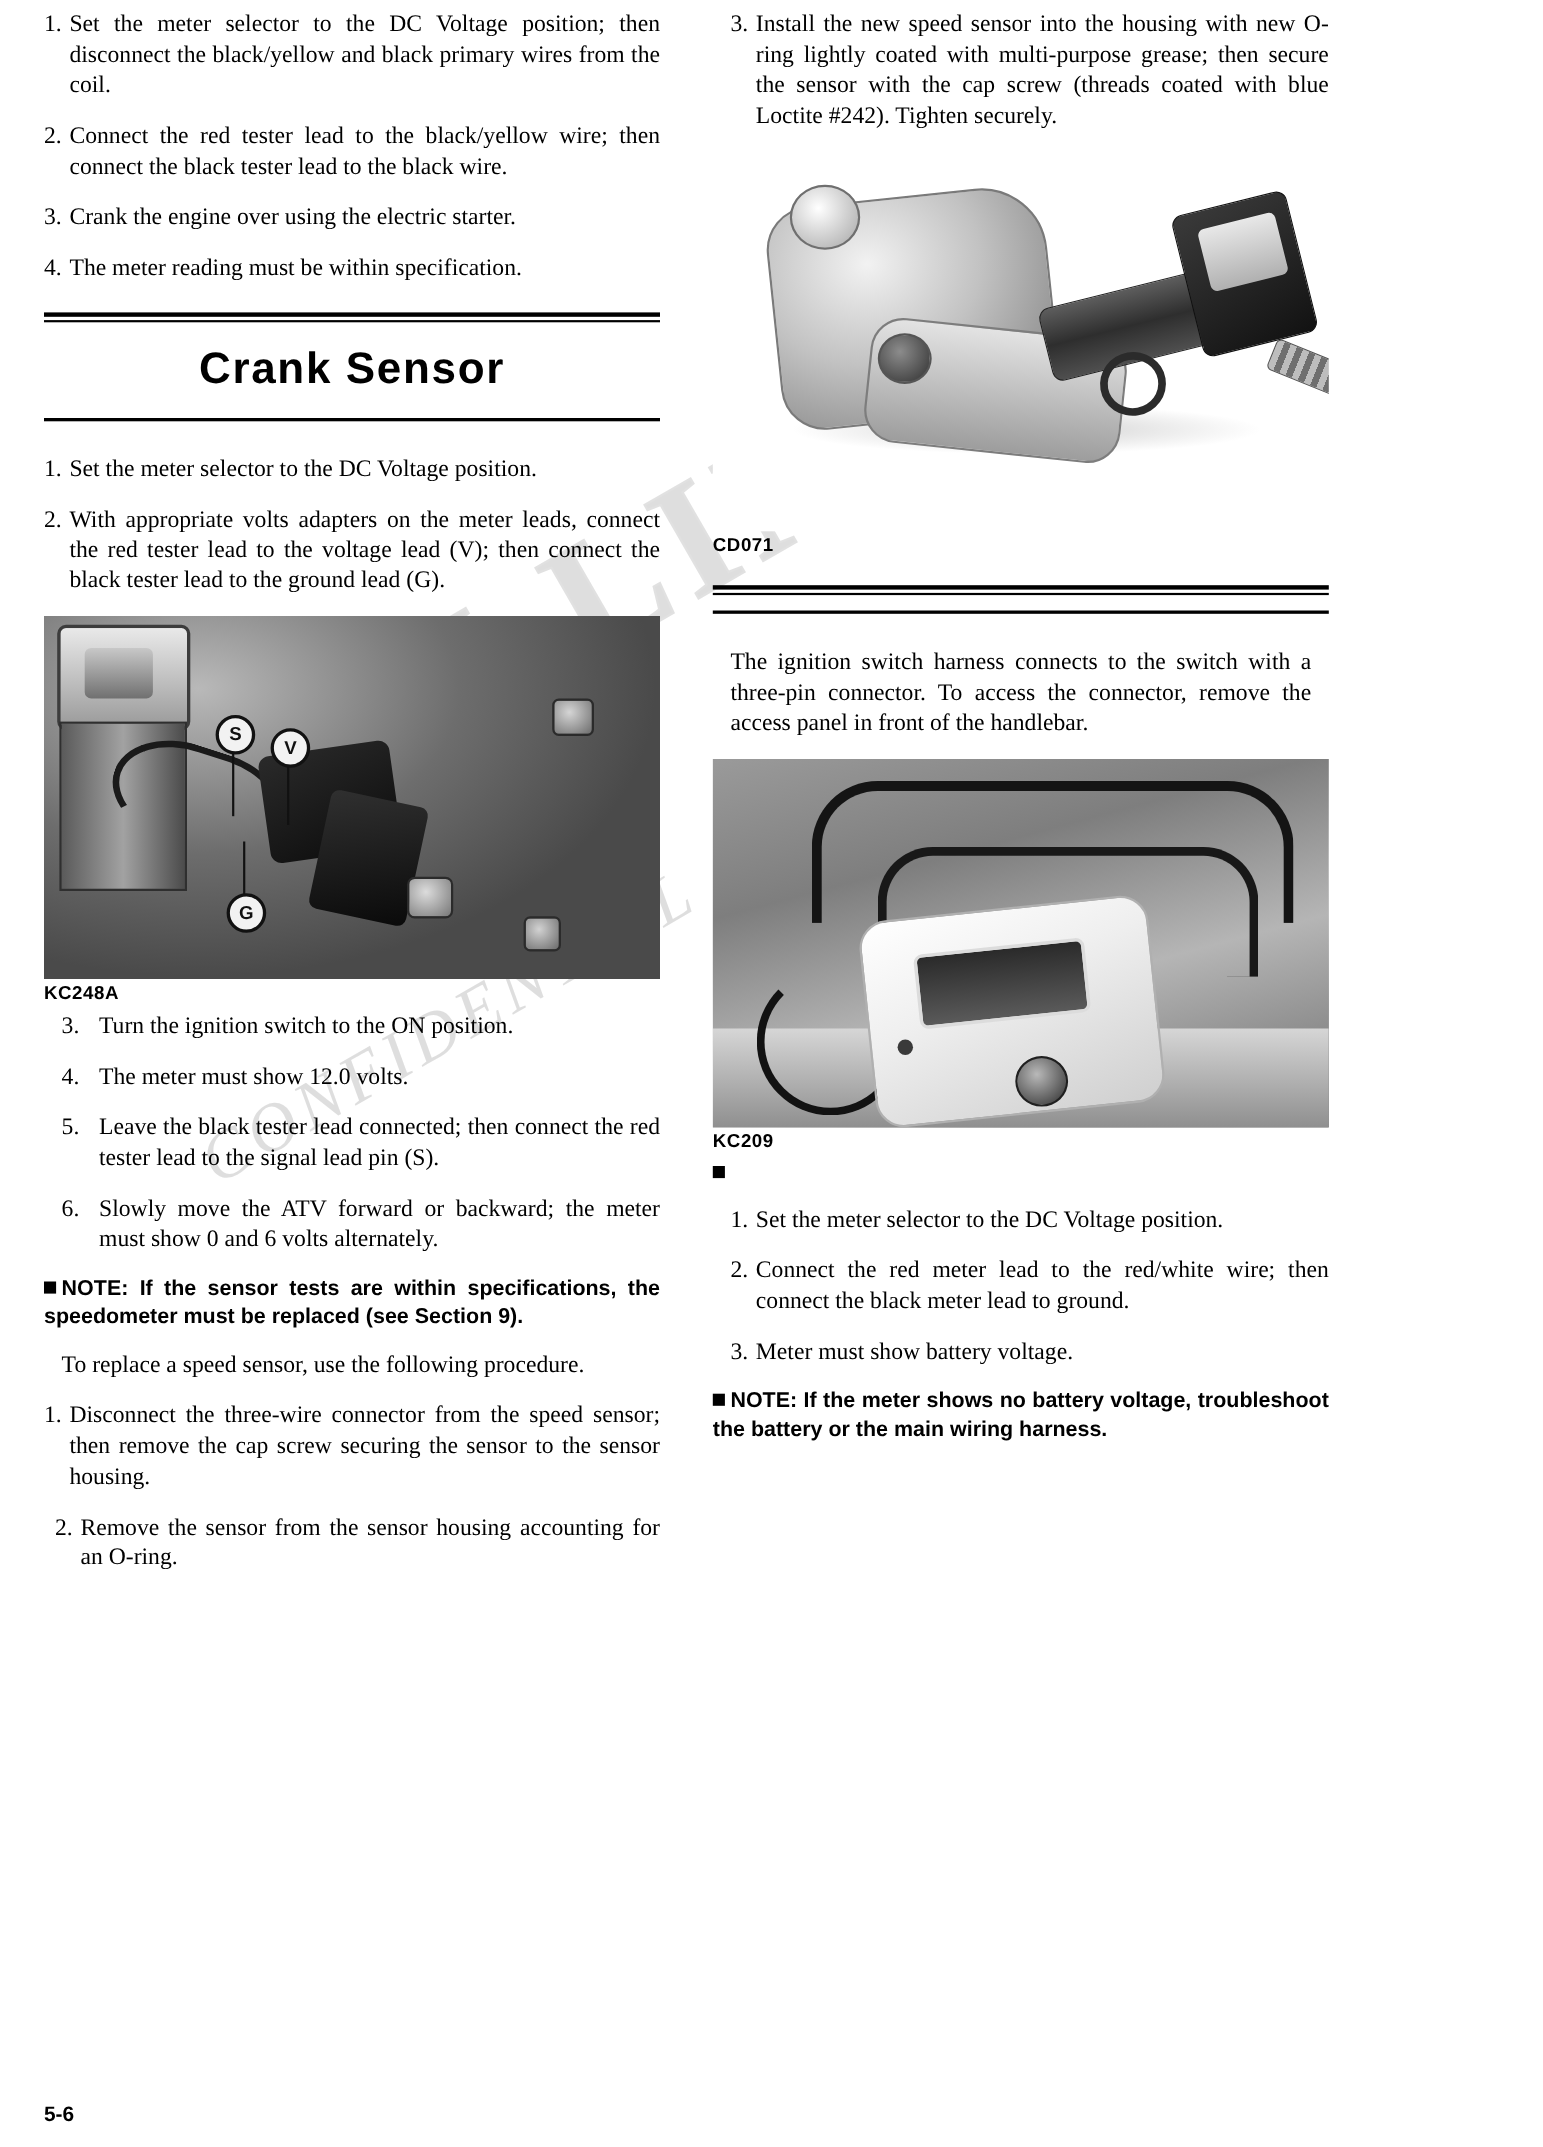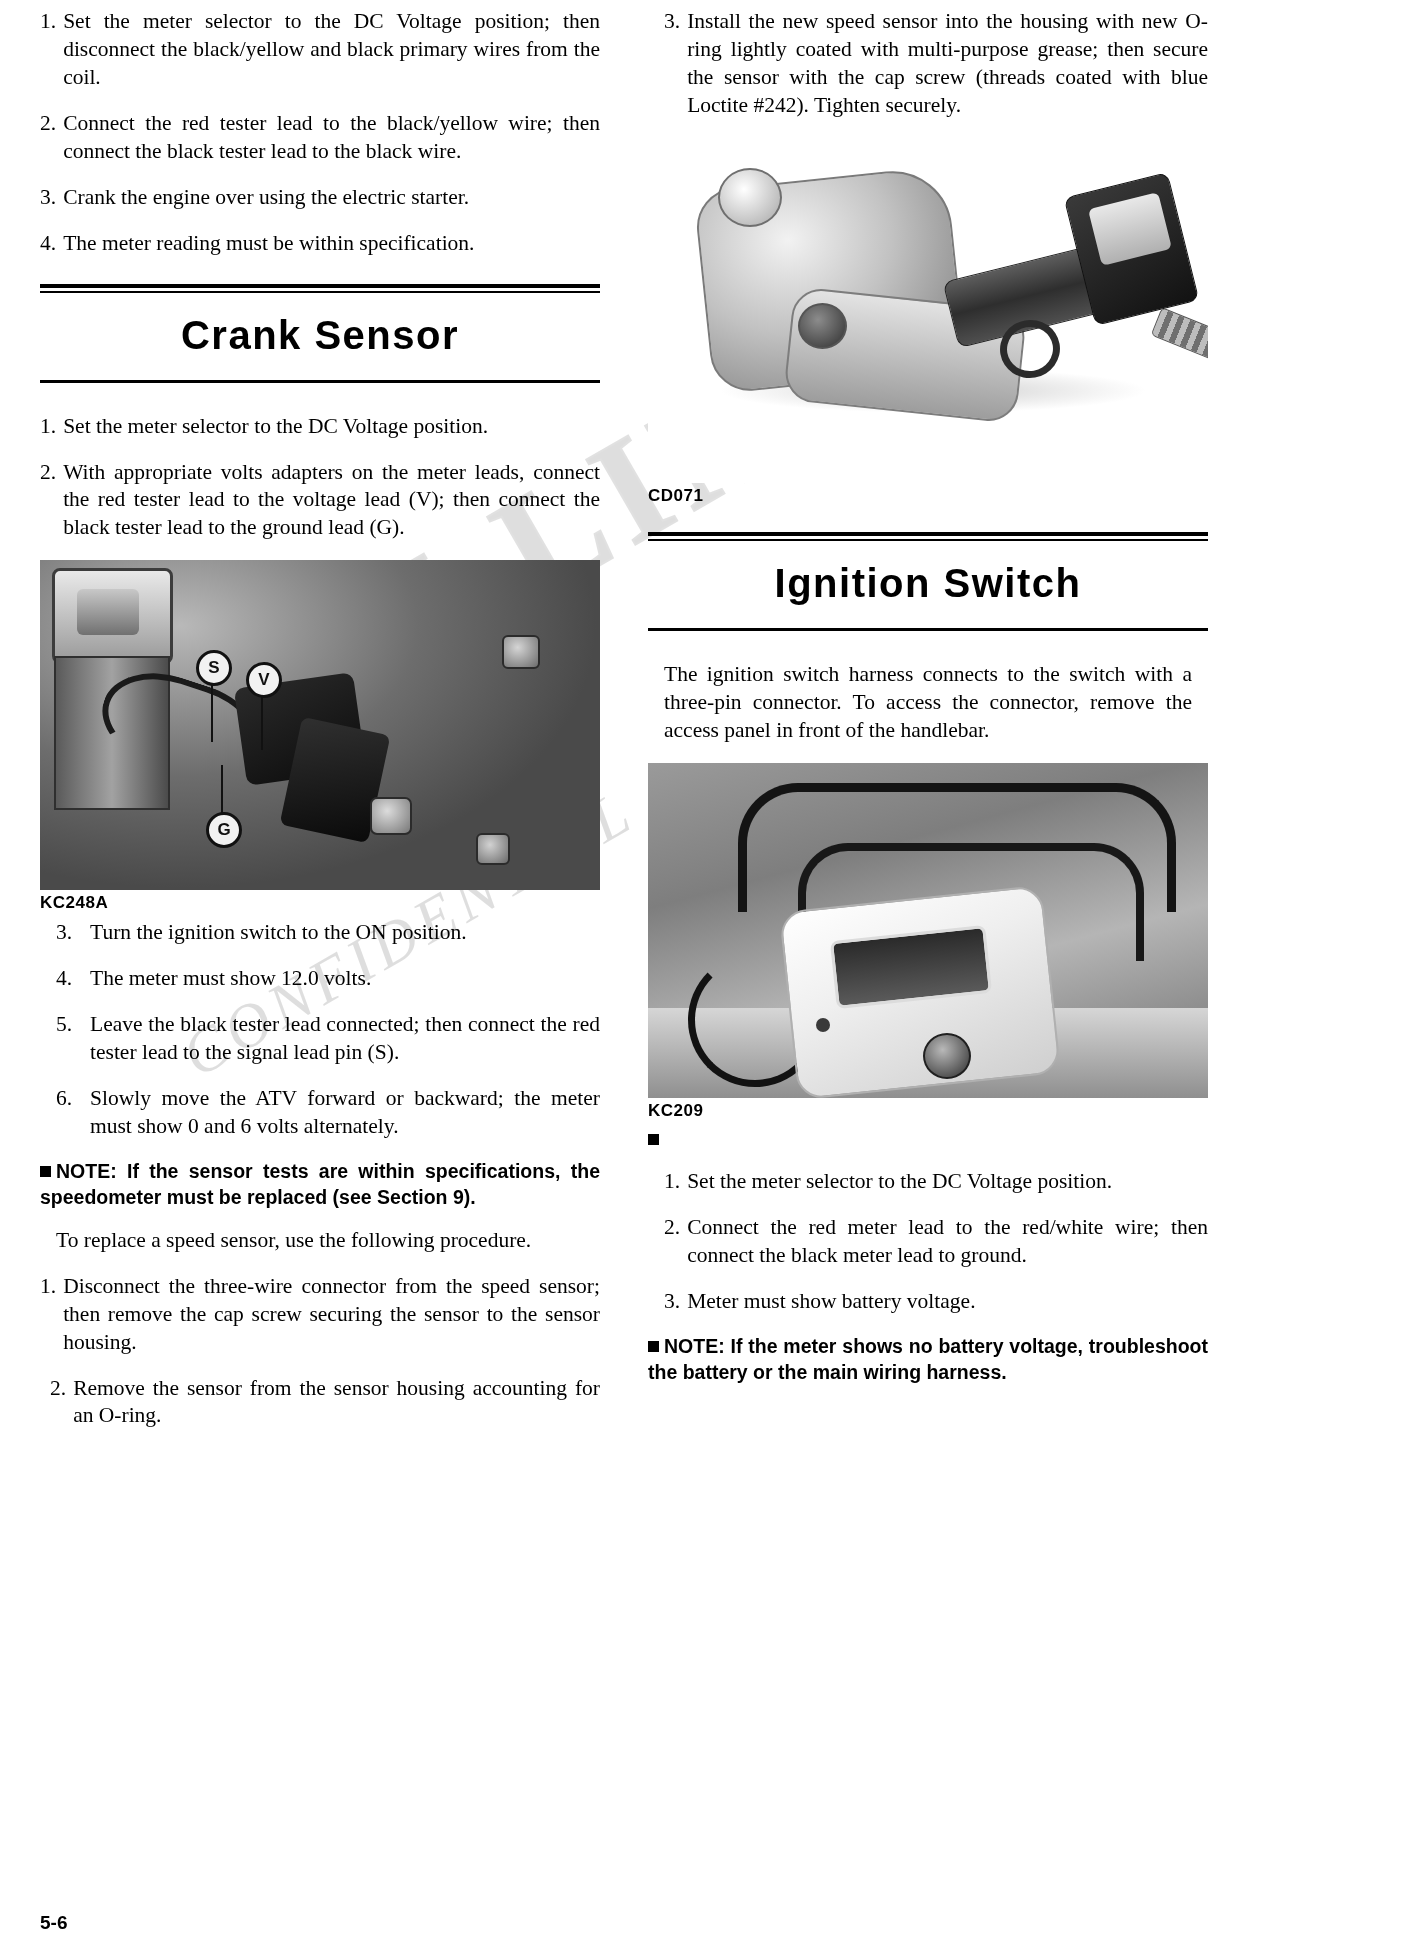--- a/index.html
+++ b/index.html
@@ -370,21 +370,20 @@
           <div class="pb-plug"></div>
           <div class="pb-plugface"></div>
           <div class="pb-oring"></div>
           <div class="pb-screw"></div>
         </div>
         <div class="fig-caption">CD071</div>
       </div>
 
       <div class="heading-block">
         <div class="rule-double"></div>
-        <div class="section-title">Ignition Switch</div>
         <div class="rule-single"></div>
       </div>
 
       <p class="para">The ignition switch harness connects to the switch with a three-pin connector. To access the connector, remove the access panel in front of the handlebar.</p>
 
       <div class="figure">
         <div class="photo photo-c">
           <div class="is-bg"></div>
           <div class="is-fender"></div>
           <div class="is-rack1"></div>

